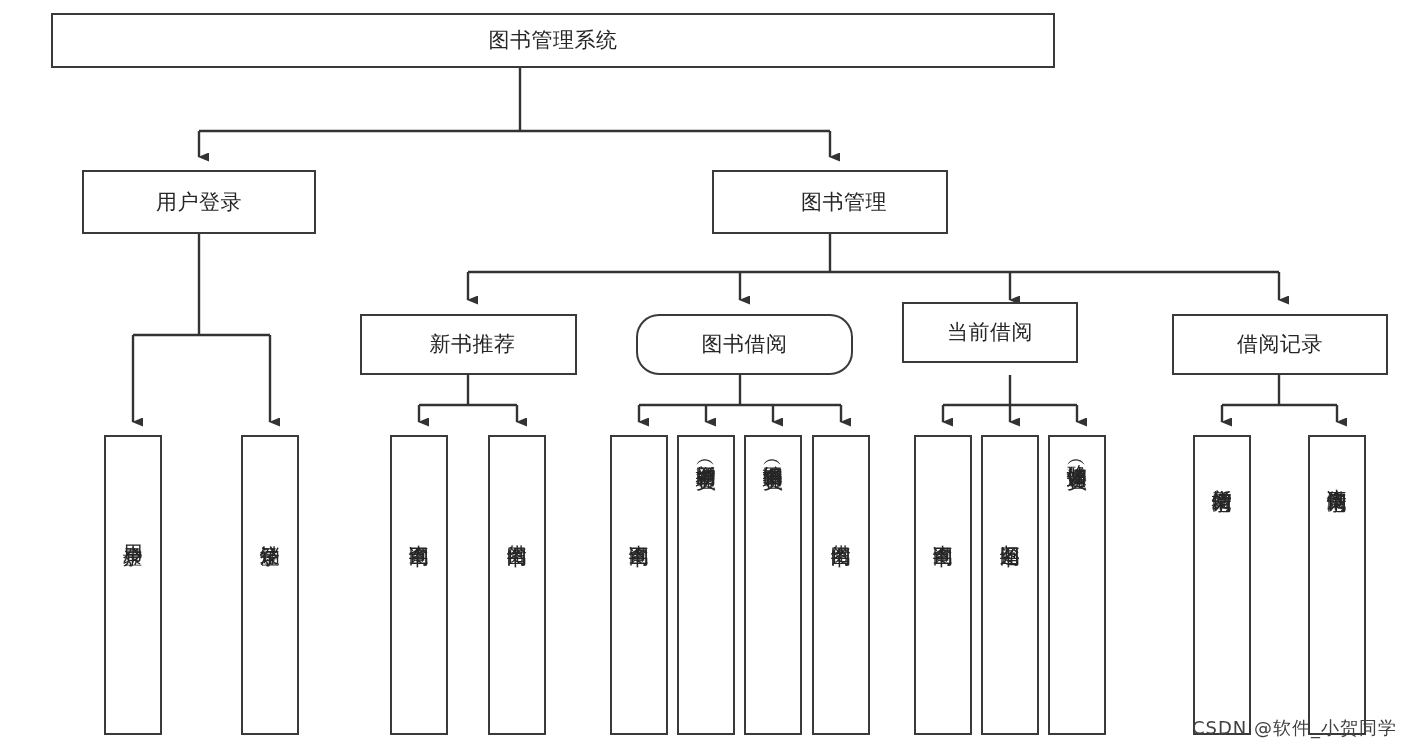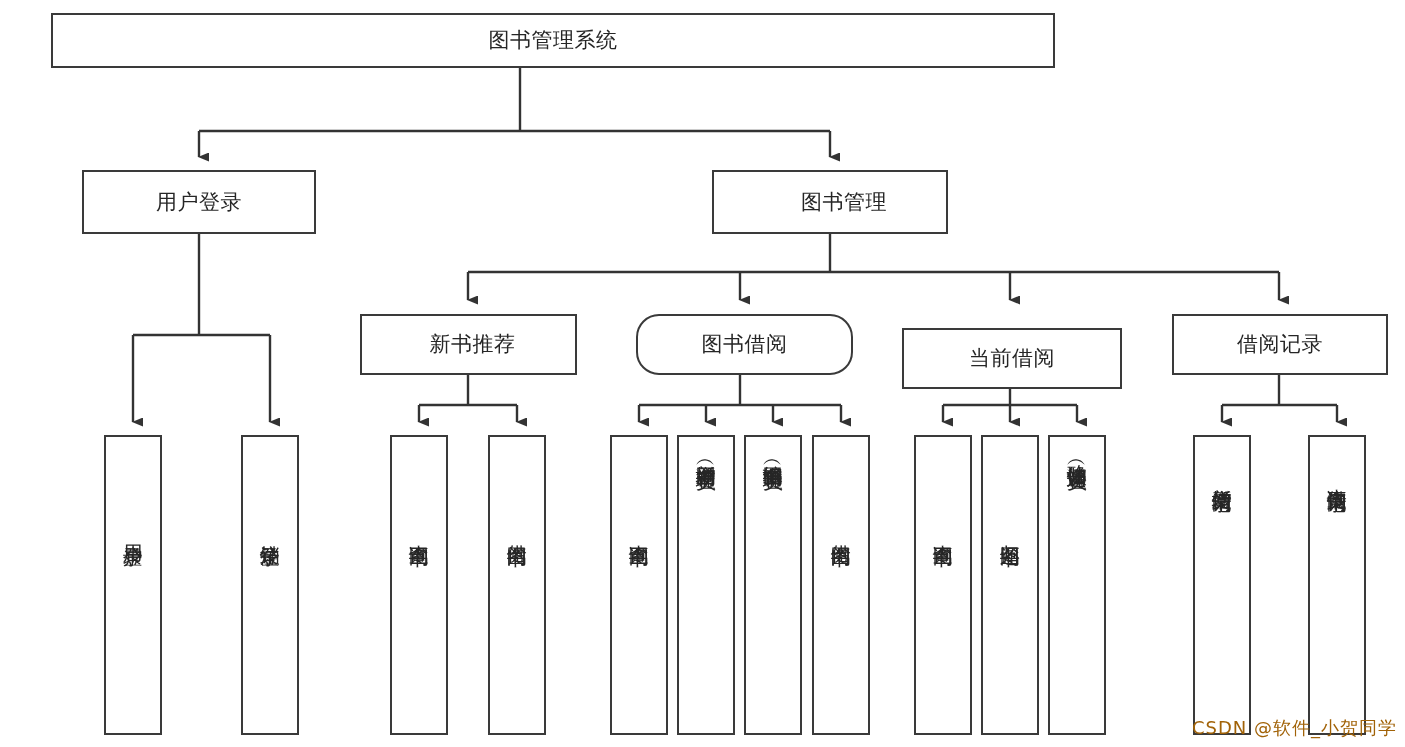--- a/index.html
+++ b/index.html
@@ -63,21 +63,21 @@
   }
   .node.leaf.pad-small .node-label {
     margin-top: 26px;
   }
   .node.leaf.pad-none .node-label {
     margin-top: 2px;
   }
   .watermark {
     position: absolute;
     font-size: 18px;
-    color: #a16207;
+    color: #404040;
     letter-spacing: 1px;
     white-space: nowrap;
     z-index: 3;
   }
 </style>
 </head>
 <body>
 
 <div id="diagram-root">
 
@@ -141,21 +141,21 @@
   <div class="node" style="left:712px; top:170px; width:236px; height:64px;padding-left:28px;">
     <span class="node-label">图书管理</span>
   </div>
 
   <div class="node" style="left:360px; top:314px; width:217px; height:61px;padding-left:8px;">
     <span class="node-label">新书推荐</span>
   </div>
   <div class="node" style="left:636px; top:314px; width:217px; height:61px;border-radius:23px;">
     <span class="node-label">图书借阅</span>
   </div>
-  <div class="node" style="left:902px; top:328px; width:220px; height:61px;">
+  <div class="node" style="left:902px; top:302px; width:176px; height:61px;">
     <span class="node-label">当前借阅</span>
   </div>
   <div class="node" style="left:1172px; top:314px; width:216px; height:61px;align-items:center;">
     <span class="node-label">借阅记录</span>
   </div>
 
   <div class="node leaf pad-mid" style="left:104px; top:435px; width:58px; height:300px;">
     <span class="node-label">用户登录</span>
   </div>
   <div class="node leaf pad-mid" style="left:241px; top:435px; width:58px; height:300px;">

